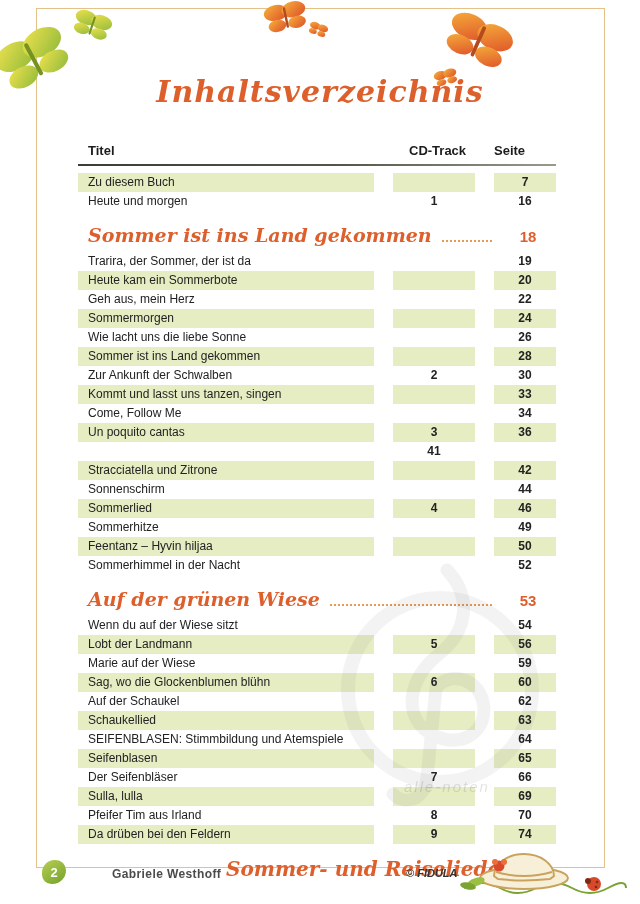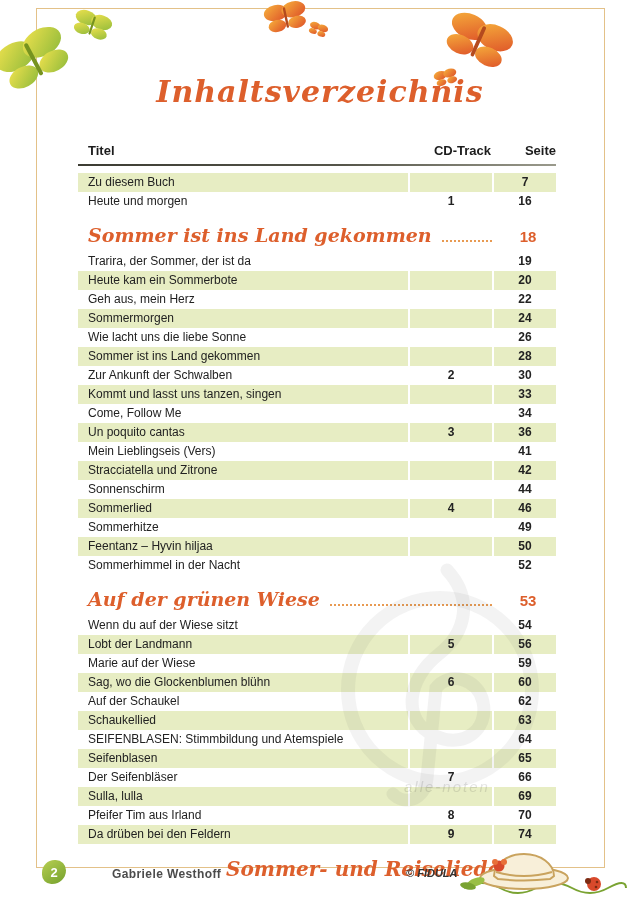--- a/index.html
+++ b/index.html
@@ -16,24 +16,24 @@
 
   .title{position:absolute;top:74px;left:0;width:100%;text-align:center;margin:0;
          font-family:"DejaVu Serif",serif;font-style:italic;font-weight:bold;
          font-size:30px;color:var(--accent,#dd5f2c);letter-spacing:1px;}
 
   
   .toc{position:absolute;left:78px;top:110px;width:478px;}
   .toc-header{display:grid;grid-template-columns:1fr 82px 62px;column-gap:3px;height:28px;
               align-items:center;font-weight:bold;font-size:13px;color:#1c1c1c;margin-top:26px;}
   .toc-header .c-title{padding-left:10px;}
-  .toc-header .c-track,.toc-header .c-page{text-align:right;}
+  .toc-header .c-track,.toc-header .c-page{text-align:left;}
   .toc-rule{height:2px;background:linear-gradient(to right,#3c3c33 0%,#55554a 55%,#9a9a8c 100%);
             margin-bottom:7px;}
-  .toc-row{display:grid;grid-template-columns:1fr 82px 62px;column-gap:2px;height:19px;
+  .toc-row{display:grid;grid-template-columns:1fr 82px 62px;column-gap:19px;height:19px;
            align-items:stretch;font-size:12px;color:#222;}
   .toc-row .cell{line-height:19px;white-space:nowrap;overflow:hidden;}
   .toc-row.shaded .cell{background:var(--row-shade,#e7edc3);}
   .toc-row .c-title{padding-left:10px;}
   .toc-row .c-track,.toc-row .c-page{font-weight:bold;text-align:center;}
 
   .toc-heading{display:flex;align-items:baseline;padding:13px 0 6px 10px;}
   .sec-label{font-family:"DejaVu Serif",serif;font-style:italic;font-weight:bold;
              font-size:19px;color:var(--accent,#dd5f2c);white-space:nowrap;}
   .sec-leader{flex:1;border-bottom:2px dotted #e89a52;margin:0 8px 4px 10px;min-width:20px;}
@@ -195,21 +195,20 @@
     <span class="cell c-title">Come, Follow Me</span>
     <span class="cell c-track"></span>
     <span class="cell c-page">34</span>
   </div>
         <div class="toc-row shaded">
     <span class="cell c-title">Un poquito cantas</span>
     <span class="cell c-track">3</span>
     <span class="cell c-page">36</span>
   </div>
         <div class="toc-row">
-    <span class="cell c-title">Mein Lieblingseis (Vers)</span>
     <span class="cell c-track"></span>
     <span class="cell c-page">41</span>
   </div>
         <div class="toc-row shaded">
     <span class="cell c-title">Stracciatella und Zitrone</span>
     <span class="cell c-track"></span>
     <span class="cell c-page">42</span>
   </div>
         <div class="toc-row">
     <span class="cell c-title">Sonnenschirm</span>

